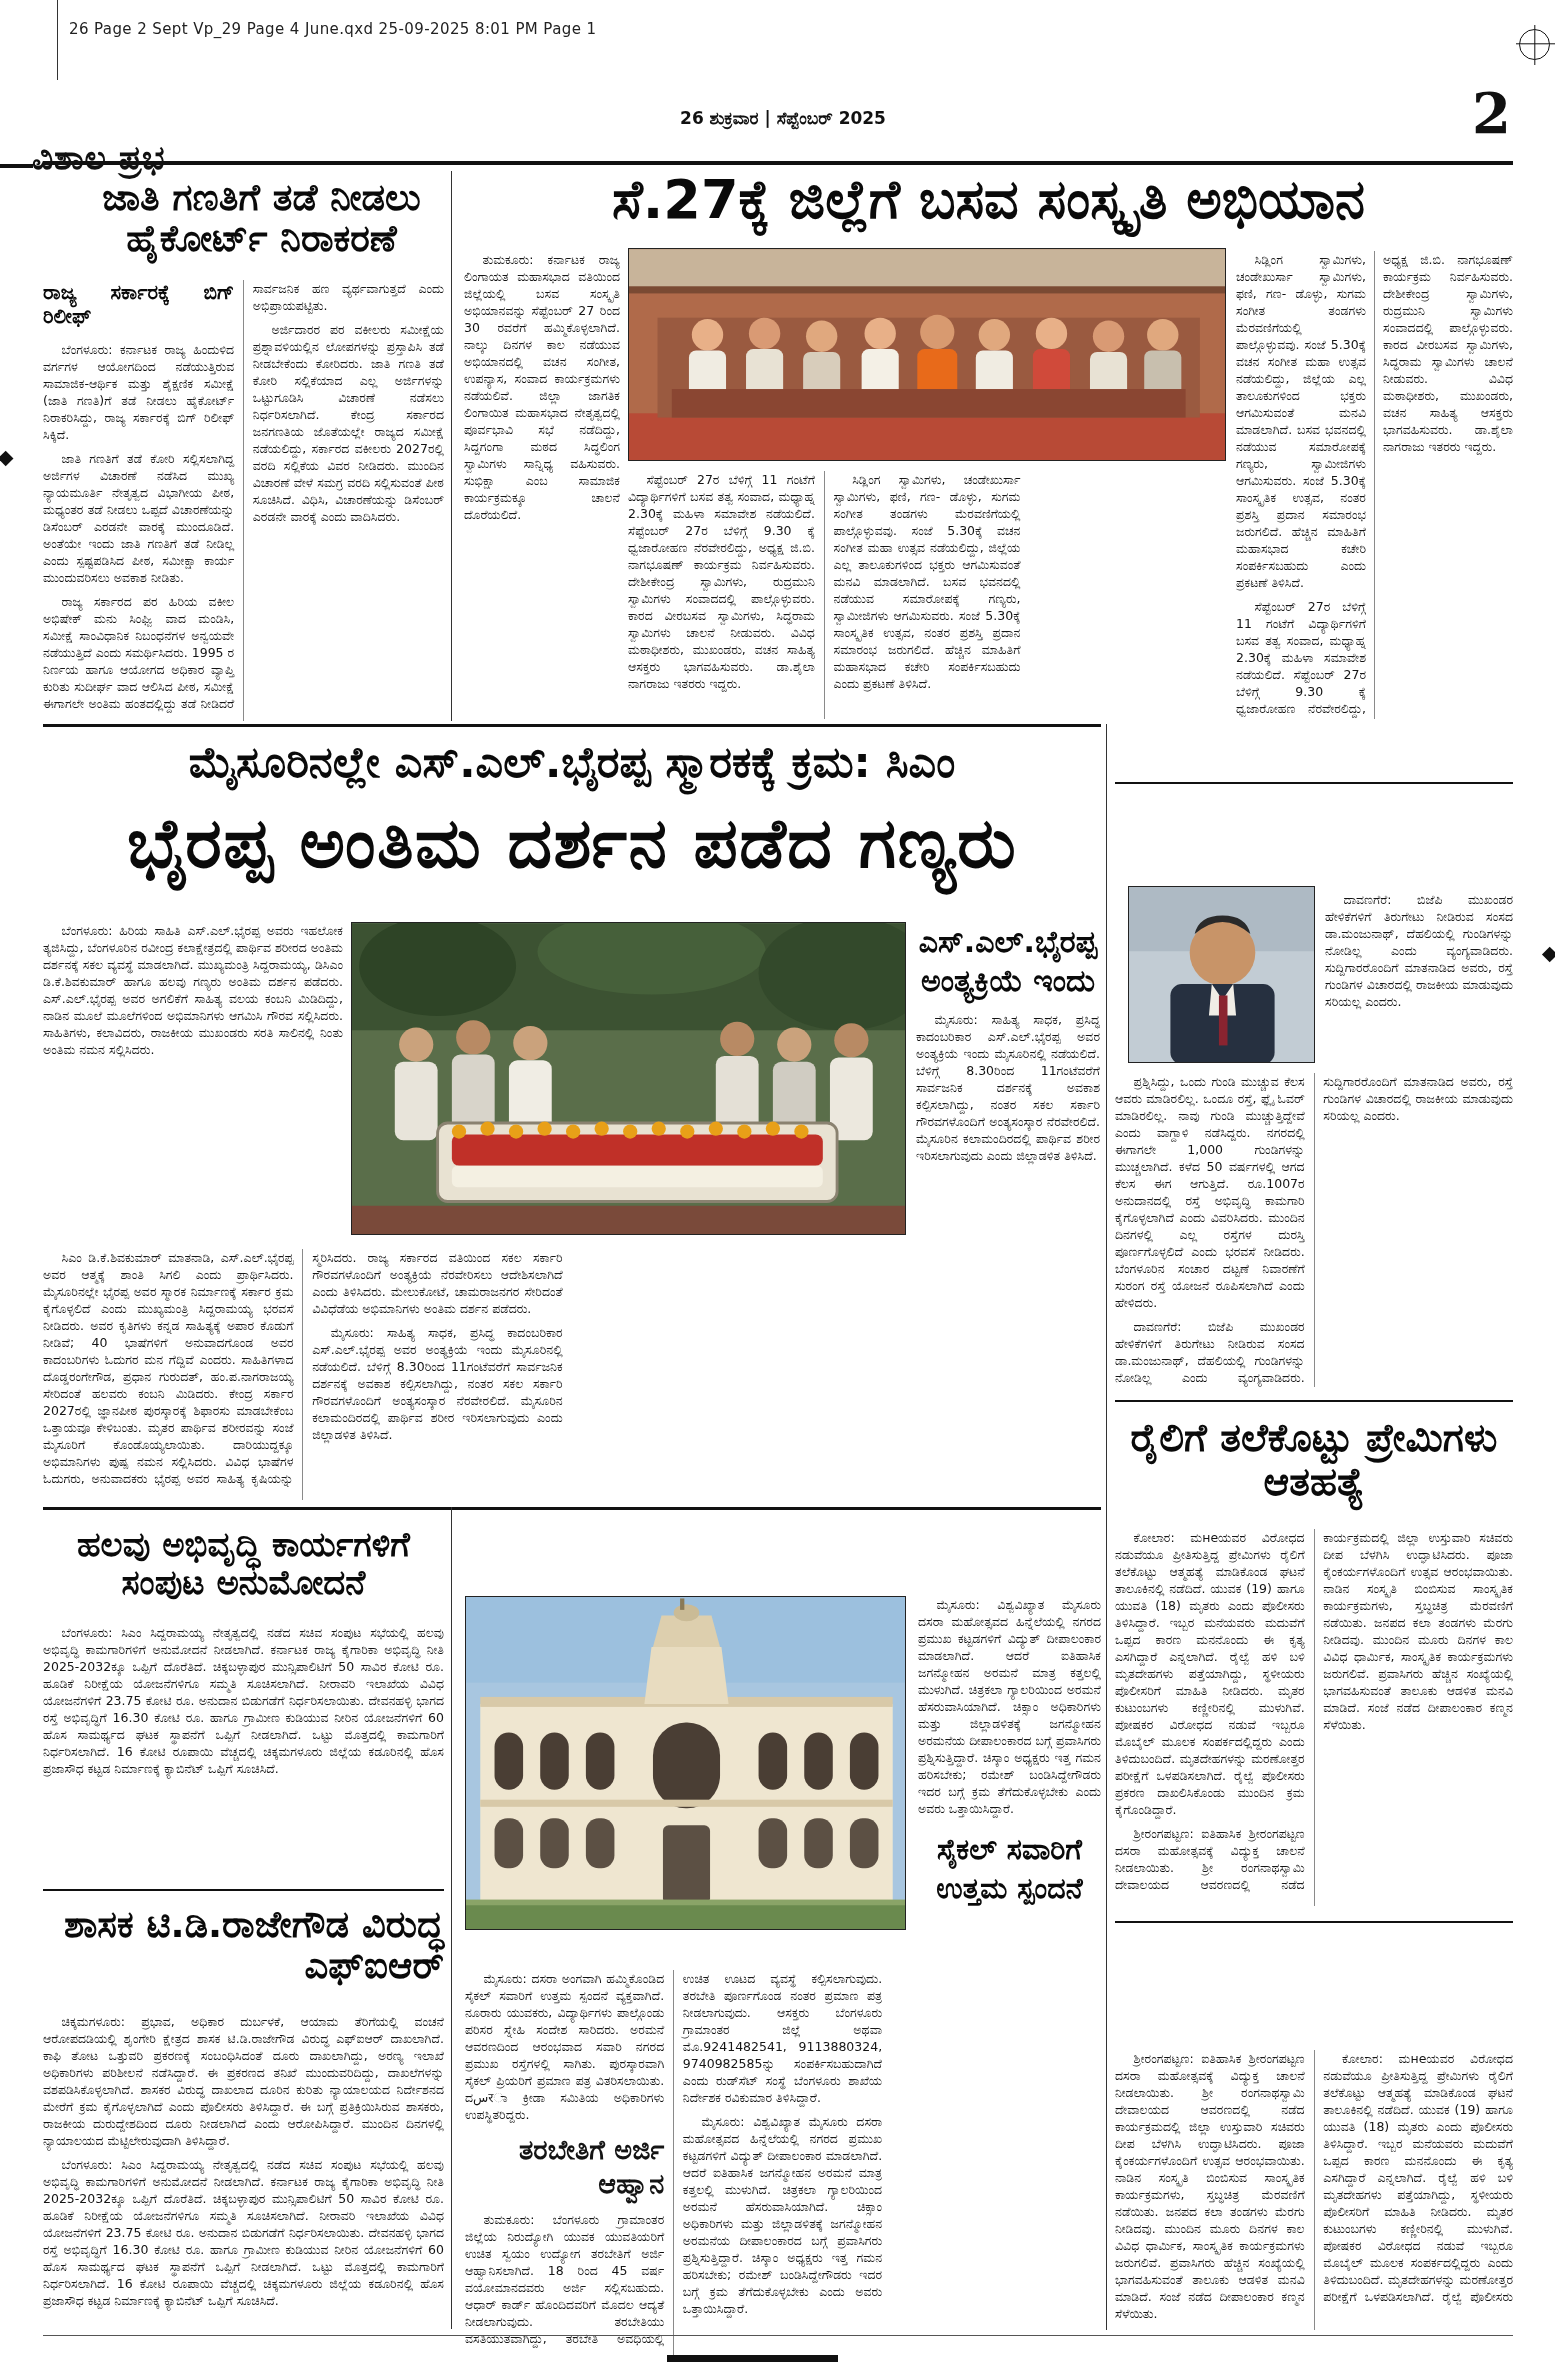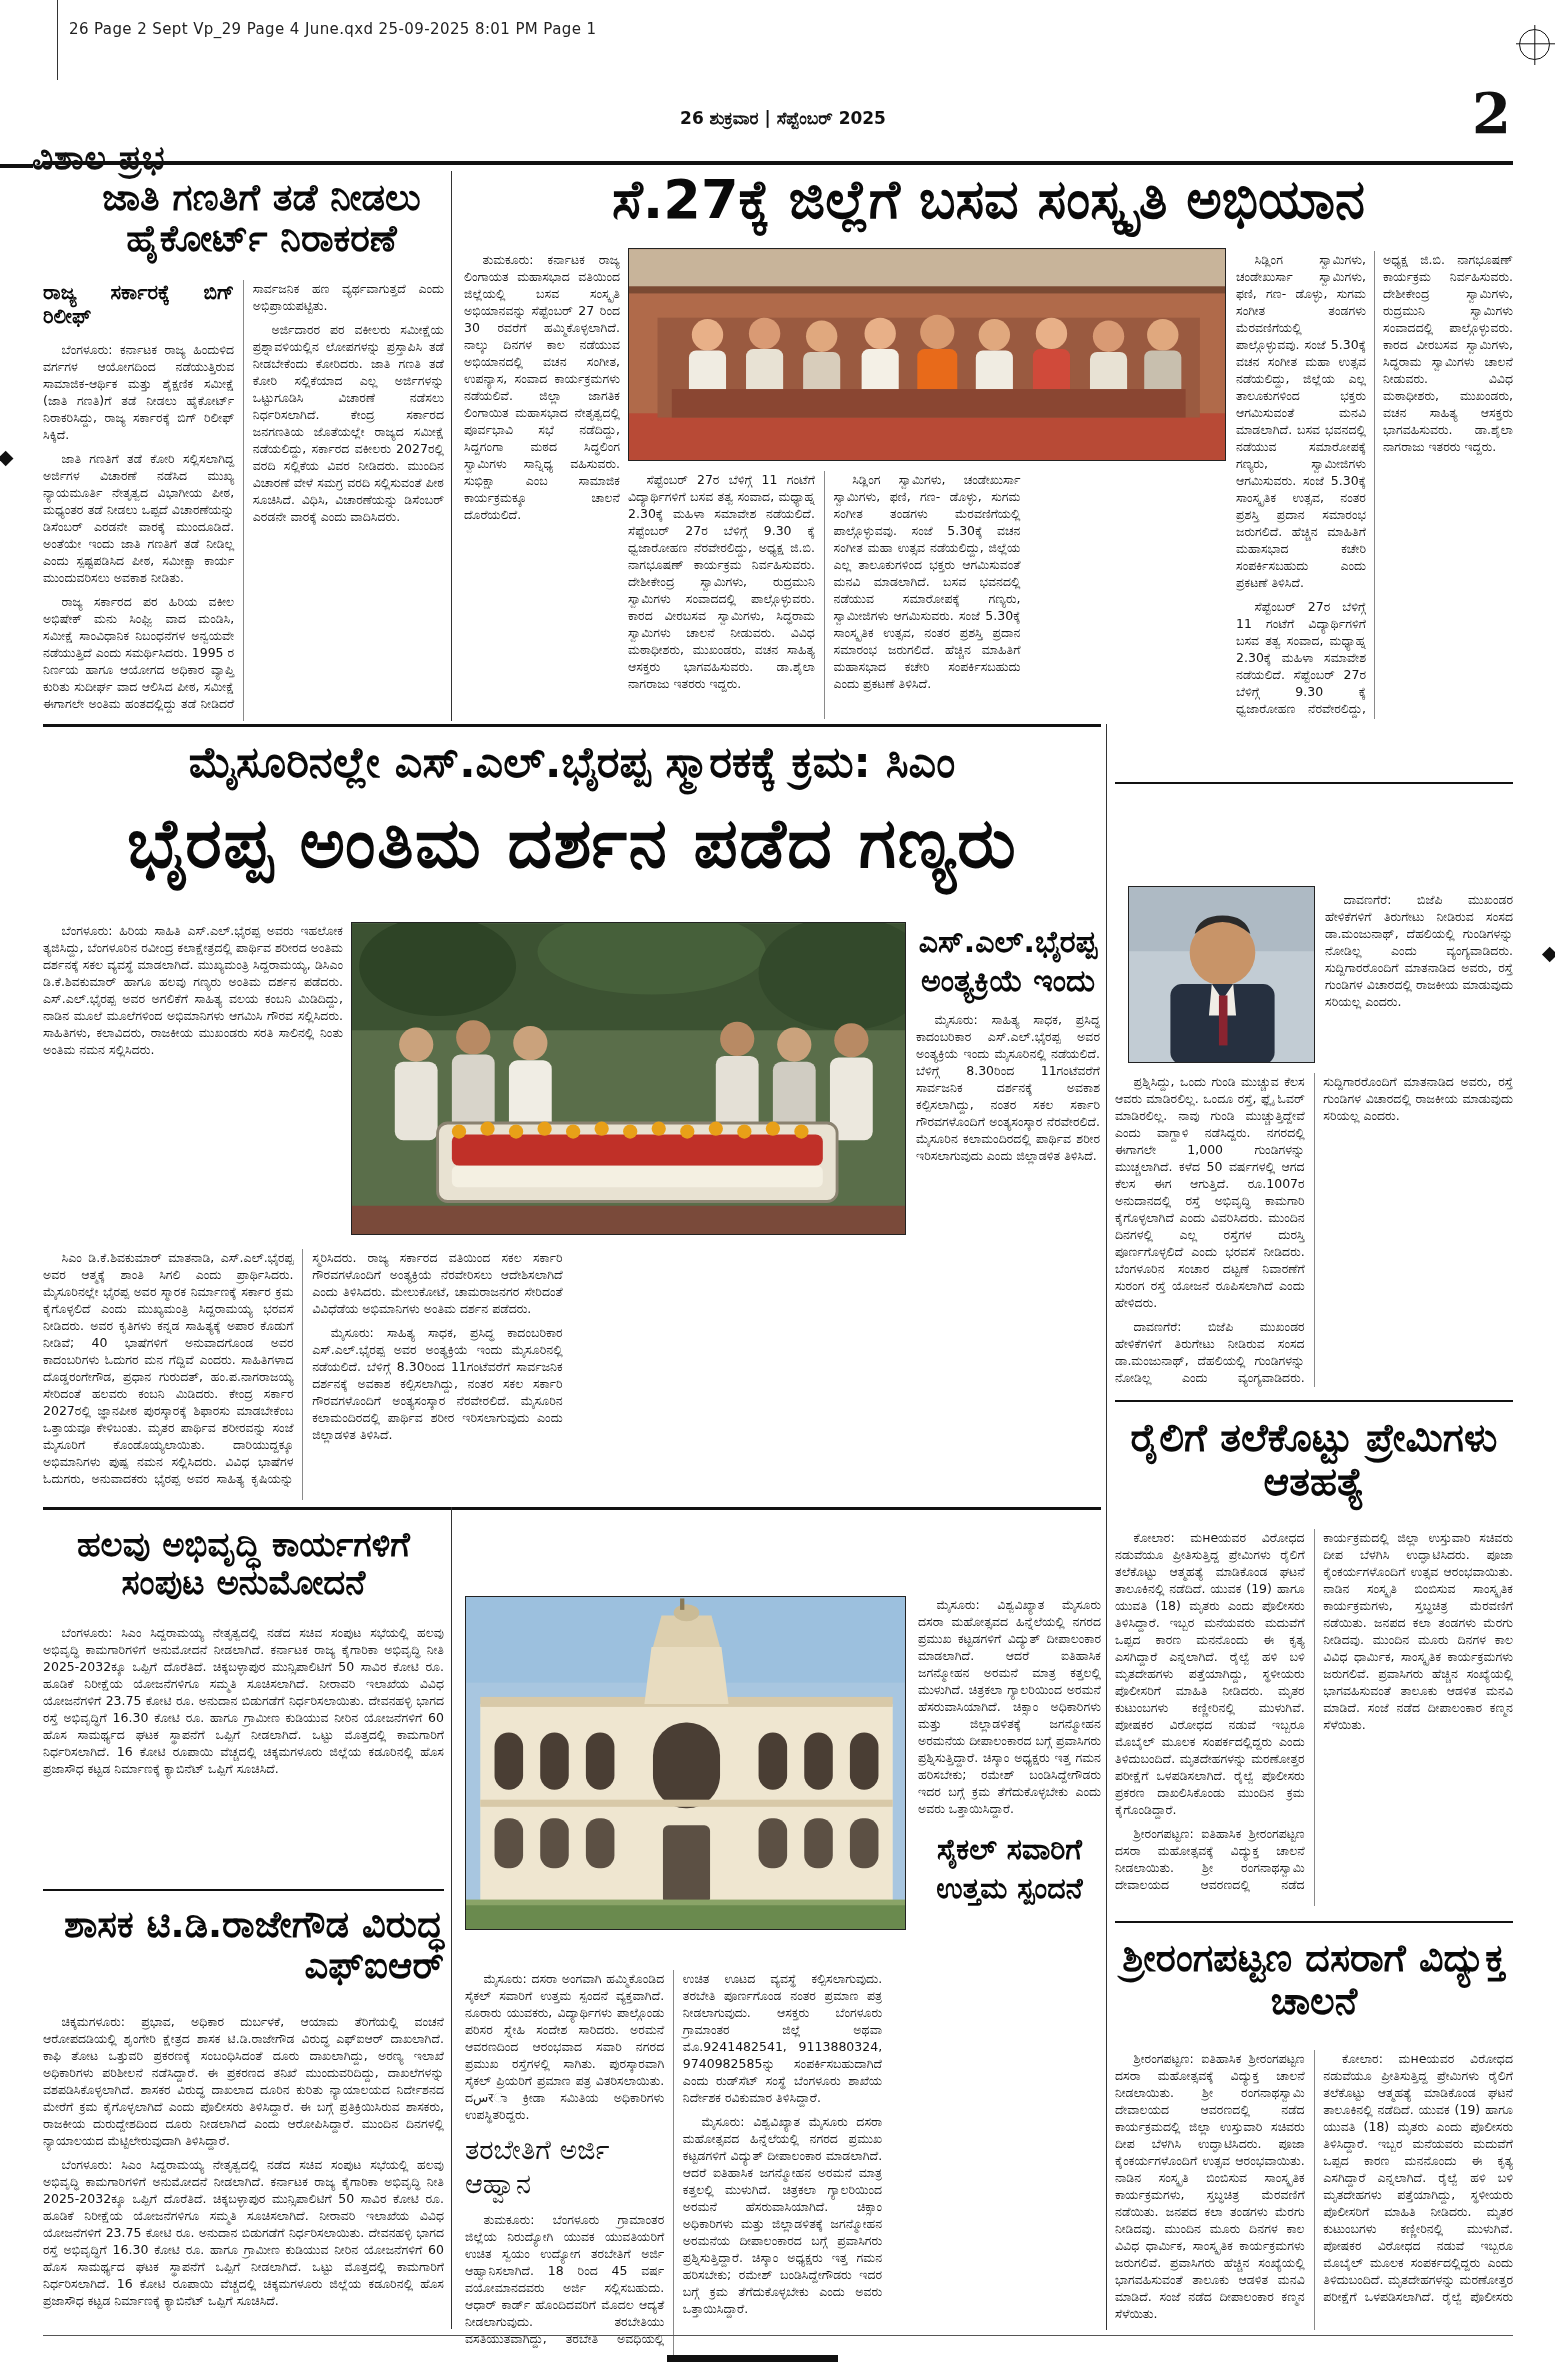--- a/index.html
+++ b/index.html
@@ -16,21 +16,21 @@
   .pagenum { font-size:56px; font-weight:bold; font-family:"DejaVu Serif", serif; }
   .rule-h { background:#111; }
   .rule-v { background:#333; }
   .headline { font-weight:bold; color:#0a0a0a; text-align:center; line-height:1.12; }
   .subhead { font-weight:bold; color:#0a0a0a; line-height:1.2; }
   .body-text { font-size:12.5px; line-height:1.36; text-align:justify; color:#141414; overflow:hidden; }
   .body-text p { margin-bottom:7.1px; text-indent:18.6px; }
   .cols-2 { column-count:2; column-gap:18.6px; column-rule:0.7px solid #8a8a8a; column-fill:auto; }
   .cols-3 { column-count:3; column-gap:18.6px; column-rule:0.7px solid #8a8a8a; column-fill:auto; }
   .cols-4 { column-count:4; column-gap:18.6px; column-rule:0.7px solid #8a8a8a; column-fill:auto; }
-  .inline-subhead { font-weight:normal; text-align:left; line-height:1.25; margin:10px 0; text-indent:0; }
+  .inline-subhead { font-weight:bold; text-align:right; line-height:1.25; margin:10px 0; text-indent:0; }
   .photo-frame { border:1.4px solid #222; overflow:hidden; background:#999; }
   svg { display:block; }
   .regmark { position:absolute; }
 </style>
 </head>
 <body>
 
 <div id="paper">
 
   <div class="abs rule-v" style="left:57px; top:0; width:1.4px; height:80px;"></div>
@@ -191,21 +191,20 @@
   </div>
 
   <div class="abs rule-h" style="left:1115px; top:1400px; width:398px; height:2.1px;"></div>
   <div class="abs headline" style="left:1115px; top:1416px; width:398px; font-size:39px;">ರೈಲಿಗೆ ತಲೆಕೊಟ್ಟು ಪ್ರೇಮಿಗಳು ಆತಹತ್ಯೆ</div>
   <div class="abs body-text cols-2" style="left:1115px; top:1529px; width:398px; height:377px;">
     <p>ಕೋಲಾರ: ಮнеಯವರ ವಿರೋಧದ ನಡುವೆಯೂ ಪ್ರೀತಿಸುತ್ತಿದ್ದ ಪ್ರೇಮಿಗಳು ರೈಲಿಗೆ ತಲೆಕೊಟ್ಟು ಆತ್ಮಹತ್ಯೆ ಮಾಡಿಕೊಂಡ ಘಟನೆ ತಾಲೂಕಿನಲ್ಲಿ ನಡೆದಿದೆ. ಯುವಕ (19) ಹಾಗೂ ಯುವತಿ (18) ಮೃತರು ಎಂದು ಪೊಲೀಸರು ತಿಳಿಸಿದ್ದಾರೆ. ಇಬ್ಬರ ಮನೆಯವರು ಮದುವೆಗೆ ಒಪ್ಪದ ಕಾರಣ ಮನನೊಂದು ಈ ಕೃತ್ಯ ಎಸಗಿದ್ದಾರೆ ಎನ್ನಲಾಗಿದೆ. ರೈಲ್ವೆ ಹಳಿ ಬಳಿ ಮೃತದೇಹಗಳು ಪತ್ತೆಯಾಗಿದ್ದು, ಸ್ಥಳೀಯರು ಪೊಲೀಸರಿಗೆ ಮಾಹಿತಿ ನೀಡಿದರು. ಮೃತರ ಕುಟುಂಬಗಳು ಕಣ್ಣೀರಿನಲ್ಲಿ ಮುಳುಗಿವೆ. ಪೋಷಕರ ವಿರೋಧದ ನಡುವೆ ಇಬ್ಬರೂ ಮೊಬೈಲ್ ಮೂಲಕ ಸಂಪರ್ಕದಲ್ಲಿದ್ದರು ಎಂದು ತಿಳಿದುಬಂದಿದೆ. ಮೃತದೇಹಗಳನ್ನು ಮರಣೋತ್ತರ ಪರೀಕ್ಷೆಗೆ ಒಳಪಡಿಸಲಾಗಿದೆ. ರೈಲ್ವೆ ಪೊಲೀಸರು ಪ್ರಕರಣ ದಾಖಲಿಸಿಕೊಂಡು ಮುಂದಿನ ಕ್ರಮ ಕೈಗೊಂಡಿದ್ದಾರೆ.</p>
     <p>ಶ್ರೀರಂಗಪಟ್ಟಣ: ಐತಿಹಾಸಿಕ ಶ್ರೀರಂಗಪಟ್ಟಣ ದಸರಾ ಮಹೋತ್ಸವಕ್ಕೆ ವಿದ್ಯುಕ್ತ ಚಾಲನೆ ನೀಡಲಾಯಿತು. ಶ್ರೀ ರಂಗನಾಥಸ್ವಾಮಿ ದೇವಾಲಯದ ಆವರಣದಲ್ಲಿ ನಡೆದ ಕಾರ್ಯಕ್ರಮದಲ್ಲಿ ಜಿಲ್ಲಾ ಉಸ್ತುವಾರಿ ಸಚಿವರು ದೀಪ ಬೆಳಗಿಸಿ ಉದ್ಘಾಟಿಸಿದರು. ಪೂಜಾ ಕೈಂಕರ್ಯಗಳೊಂದಿಗೆ ಉತ್ಸವ ಆರಂಭವಾಯಿತು. ನಾಡಿನ ಸಂಸ್ಕೃತಿ ಬಿಂಬಿಸುವ ಸಾಂಸ್ಕೃತಿಕ ಕಾರ್ಯಕ್ರಮಗಳು, ಸ್ತಬ್ಧಚಿತ್ರ ಮೆರವಣಿಗೆ ನಡೆಯಿತು. ಜನಪದ ಕಲಾ ತಂಡಗಳು ಮೆರಗು ನೀಡಿದವು. ಮುಂದಿನ ಮೂರು ದಿನಗಳ ಕಾಲ ವಿವಿಧ ಧಾರ್ಮಿಕ, ಸಾಂಸ್ಕೃತಿಕ ಕಾರ್ಯಕ್ರಮಗಳು ಜರುಗಲಿವೆ. ಪ್ರವಾಸಿಗರು ಹೆಚ್ಚಿನ ಸಂಖ್ಯೆಯಲ್ಲಿ ಭಾಗವಹಿಸುವಂತೆ ತಾಲೂಕು ಆಡಳಿತ ಮನವಿ ಮಾಡಿದೆ. ಸಂಜೆ ನಡೆದ ದೀಪಾಲಂಕಾರ ಕಣ್ಮನ ಸೆಳೆಯಿತು.</p>
   </div>
 
   <div class="abs rule-h" style="left:1115px; top:1921px; width:398px; height:2.1px;"></div>
-  <div class="abs headline" style="left:1115px; top:1937px; width:398px; font-size:38px;">ಶ್ರೀರಂಗಪಟ್ಟಣ ದಸರಾಗೆ ವಿದ್ಯುಕ್ತ ಚಾಲನೆ</div>
   <div class="abs body-text cols-2" style="left:1115px; top:2050px; width:398px; height:280px;">
     <p>ಶ್ರೀರಂಗಪಟ್ಟಣ: ಐತಿಹಾಸಿಕ ಶ್ರೀರಂಗಪಟ್ಟಣ ದಸರಾ ಮಹೋತ್ಸವಕ್ಕೆ ವಿದ್ಯುಕ್ತ ಚಾಲನೆ ನೀಡಲಾಯಿತು. ಶ್ರೀ ರಂಗನಾಥಸ್ವಾಮಿ ದೇವಾಲಯದ ಆವರಣದಲ್ಲಿ ನಡೆದ ಕಾರ್ಯಕ್ರಮದಲ್ಲಿ ಜಿಲ್ಲಾ ಉಸ್ತುವಾರಿ ಸಚಿವರು ದೀಪ ಬೆಳಗಿಸಿ ಉದ್ಘಾಟಿಸಿದರು. ಪೂಜಾ ಕೈಂಕರ್ಯಗಳೊಂದಿಗೆ ಉತ್ಸವ ಆರಂಭವಾಯಿತು. ನಾಡಿನ ಸಂಸ್ಕೃತಿ ಬಿಂಬಿಸುವ ಸಾಂಸ್ಕೃತಿಕ ಕಾರ್ಯಕ್ರಮಗಳು, ಸ್ತಬ್ಧಚಿತ್ರ ಮೆರವಣಿಗೆ ನಡೆಯಿತು. ಜನಪದ ಕಲಾ ತಂಡಗಳು ಮೆರಗು ನೀಡಿದವು. ಮುಂದಿನ ಮೂರು ದಿನಗಳ ಕಾಲ ವಿವಿಧ ಧಾರ್ಮಿಕ, ಸಾಂಸ್ಕೃತಿಕ ಕಾರ್ಯಕ್ರಮಗಳು ಜರುಗಲಿವೆ. ಪ್ರವಾಸಿಗರು ಹೆಚ್ಚಿನ ಸಂಖ್ಯೆಯಲ್ಲಿ ಭಾಗವಹಿಸುವಂತೆ ತಾಲೂಕು ಆಡಳಿತ ಮನವಿ ಮಾಡಿದೆ. ಸಂಜೆ ನಡೆದ ದೀಪಾಲಂಕಾರ ಕಣ್ಮನ ಸೆಳೆಯಿತು.</p>
     <p>ಕೋಲಾರ: ಮнеಯವರ ವಿರೋಧದ ನಡುವೆಯೂ ಪ್ರೀತಿಸುತ್ತಿದ್ದ ಪ್ರೇಮಿಗಳು ರೈಲಿಗೆ ತಲೆಕೊಟ್ಟು ಆತ್ಮಹತ್ಯೆ ಮಾಡಿಕೊಂಡ ಘಟನೆ ತಾಲೂಕಿನಲ್ಲಿ ನಡೆದಿದೆ. ಯುವಕ (19) ಹಾಗೂ ಯುವತಿ (18) ಮೃತರು ಎಂದು ಪೊಲೀಸರು ತಿಳಿಸಿದ್ದಾರೆ. ಇಬ್ಬರ ಮನೆಯವರು ಮದುವೆಗೆ ಒಪ್ಪದ ಕಾರಣ ಮನನೊಂದು ಈ ಕೃತ್ಯ ಎಸಗಿದ್ದಾರೆ ಎನ್ನಲಾಗಿದೆ. ರೈಲ್ವೆ ಹಳಿ ಬಳಿ ಮೃತದೇಹಗಳು ಪತ್ತೆಯಾಗಿದ್ದು, ಸ್ಥಳೀಯರು ಪೊಲೀಸರಿಗೆ ಮಾಹಿತಿ ನೀಡಿದರು. ಮೃತರ ಕುಟುಂಬಗಳು ಕಣ್ಣೀರಿನಲ್ಲಿ ಮುಳುಗಿವೆ. ಪೋಷಕರ ವಿರೋಧದ ನಡುವೆ ಇಬ್ಬರೂ ಮೊಬೈಲ್ ಮೂಲಕ ಸಂಪರ್ಕದಲ್ಲಿದ್ದರು ಎಂದು ತಿಳಿದುಬಂದಿದೆ. ಮೃತದೇಹಗಳನ್ನು ಮರಣೋತ್ತರ ಪರೀಕ್ಷೆಗೆ ಒಳಪಡಿಸಲಾಗಿದೆ. ರೈಲ್ವೆ ಪೊಲೀಸರು ಪ್ರಕರಣ ದಾಖಲಿಸಿಕೊಂಡು ಮುಂದಿನ ಕ್ರಮ ಕೈಗೊಂಡಿದ್ದಾರೆ.</p>
   </div>
 
   <div class="abs rule-h" style="left:43px; top:1507px; width:1058px; height:2.9px;"></div>
   <div class="abs rule-v" style="left:451px; top:1507px; width:1.4px; height:822px;"></div>
 
   <div class="abs headline" style="left:43px; top:1525px; width:401px; font-size:34px;">ಹಲವು ಅಭಿವೃದ್ಧಿ ಕಾರ್ಯಗಳಿಗೆ ಸಂಪುಟ ಅನುಮೋದನೆ</div>
   <div class="abs body-text" style="left:43px; top:1624px; width:401px; height:251px;">

